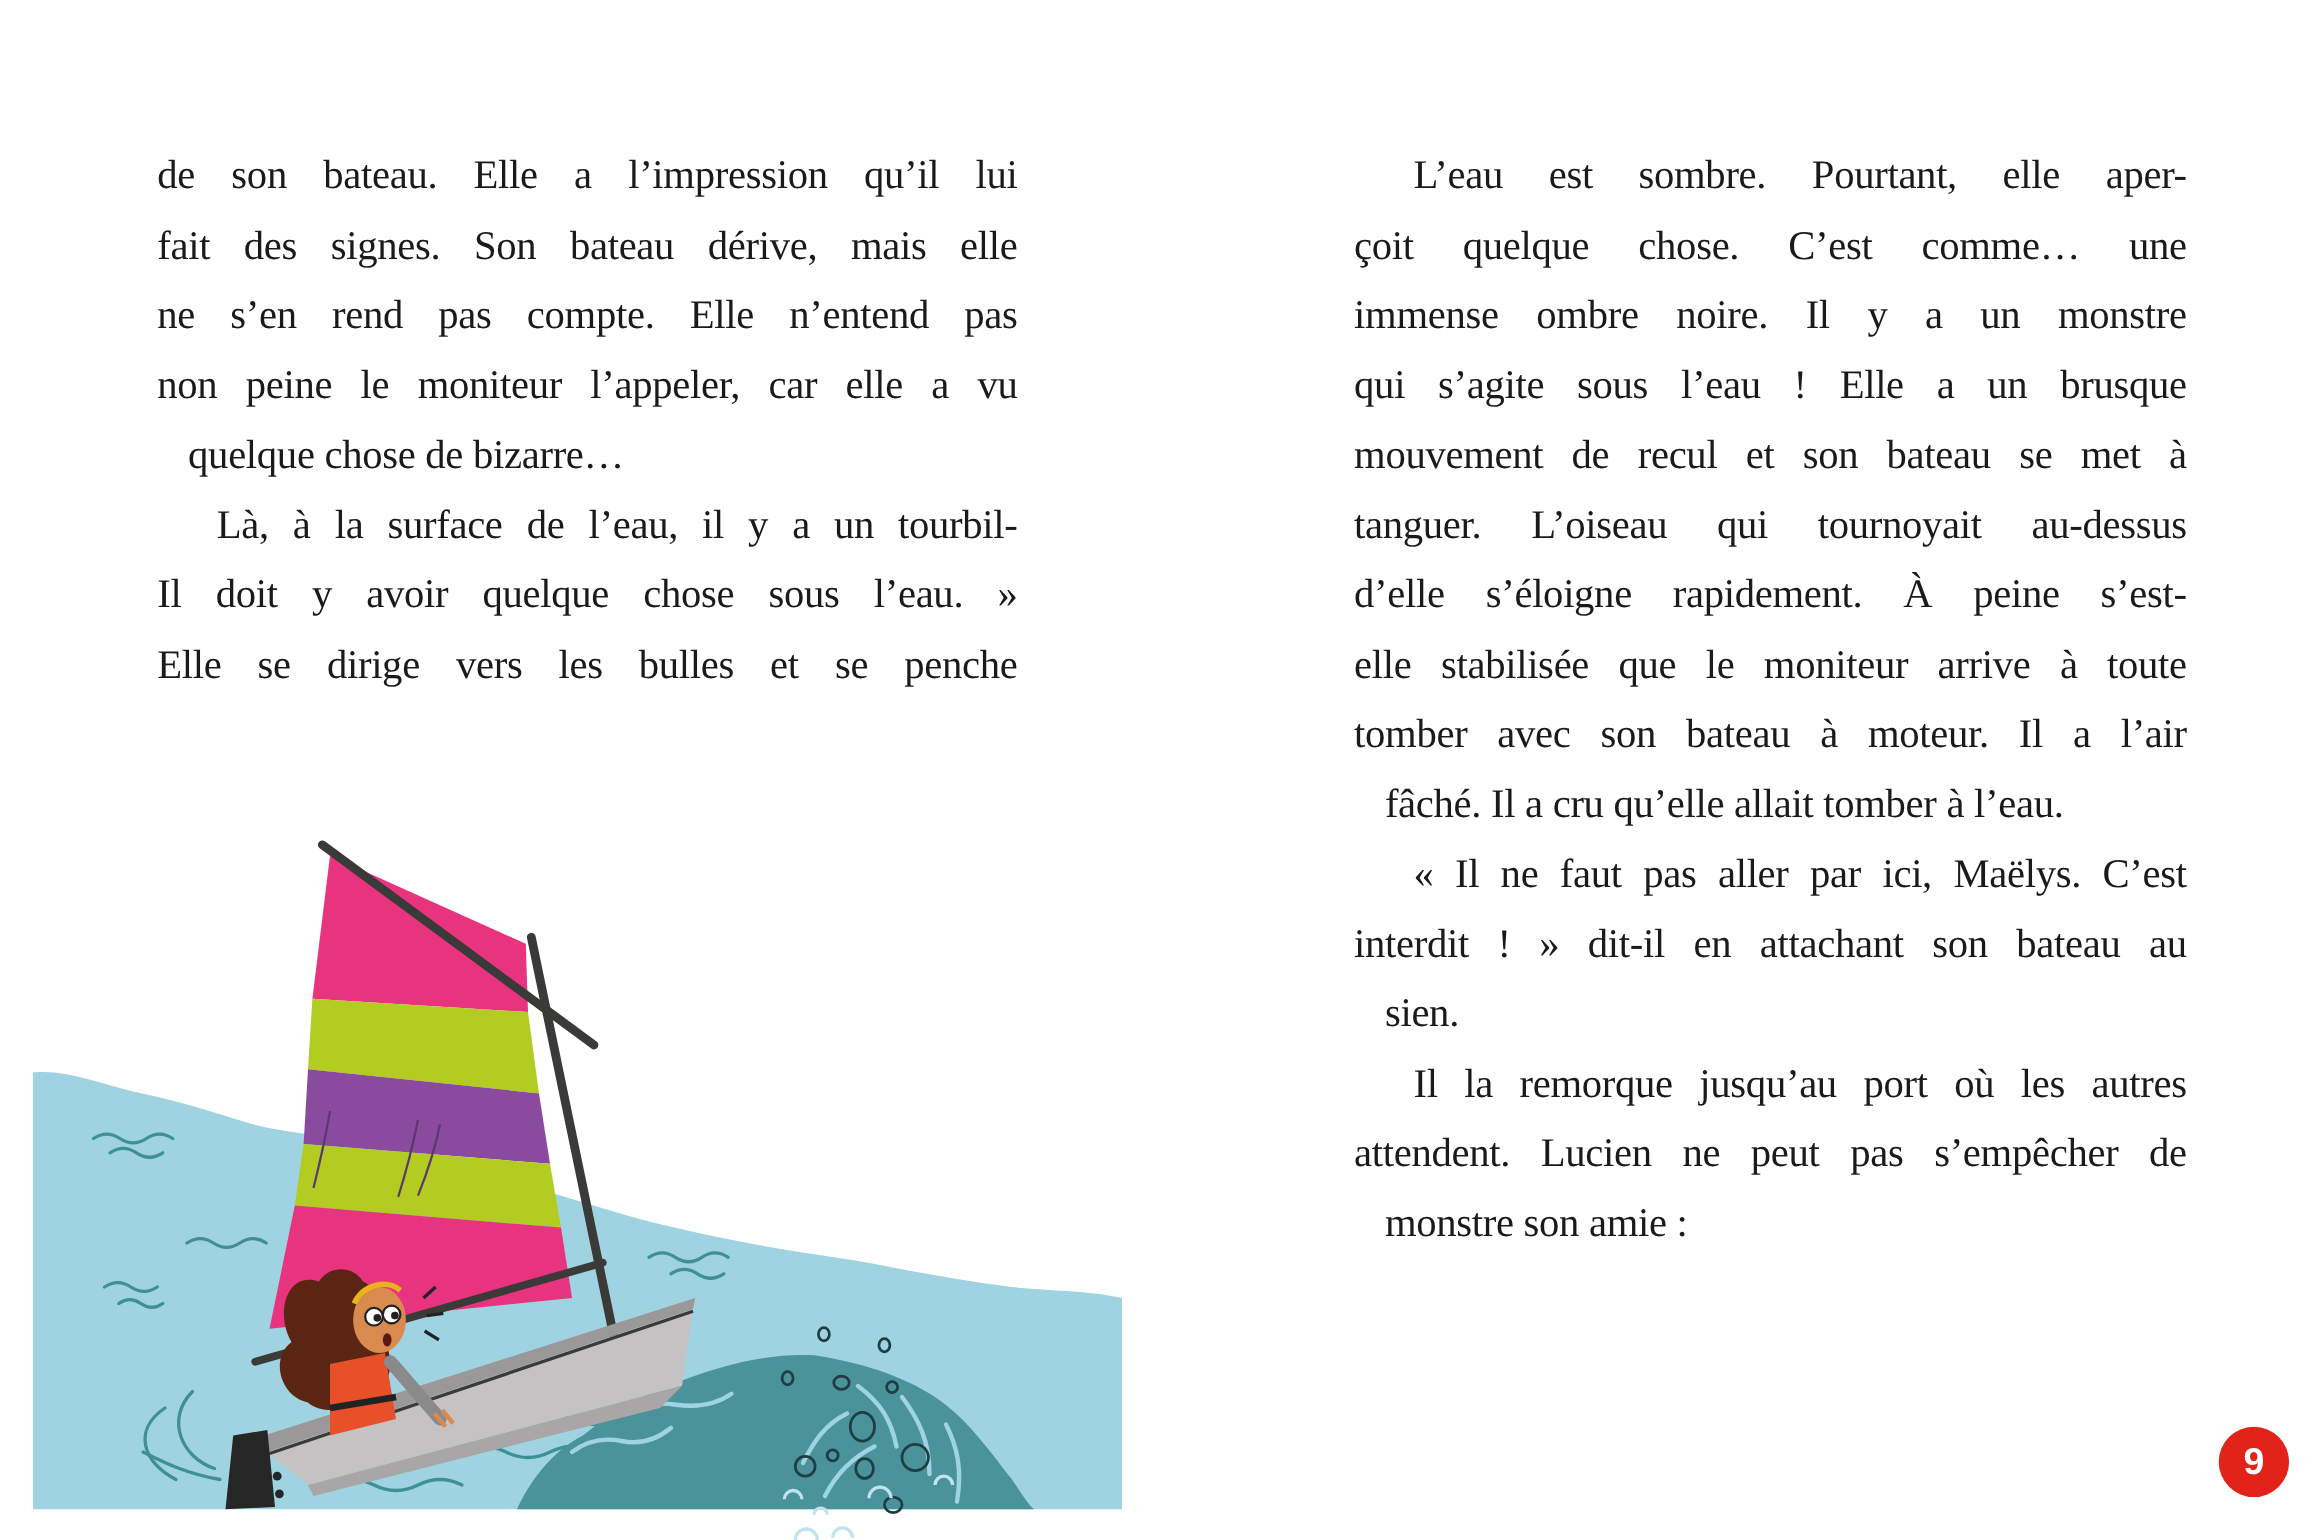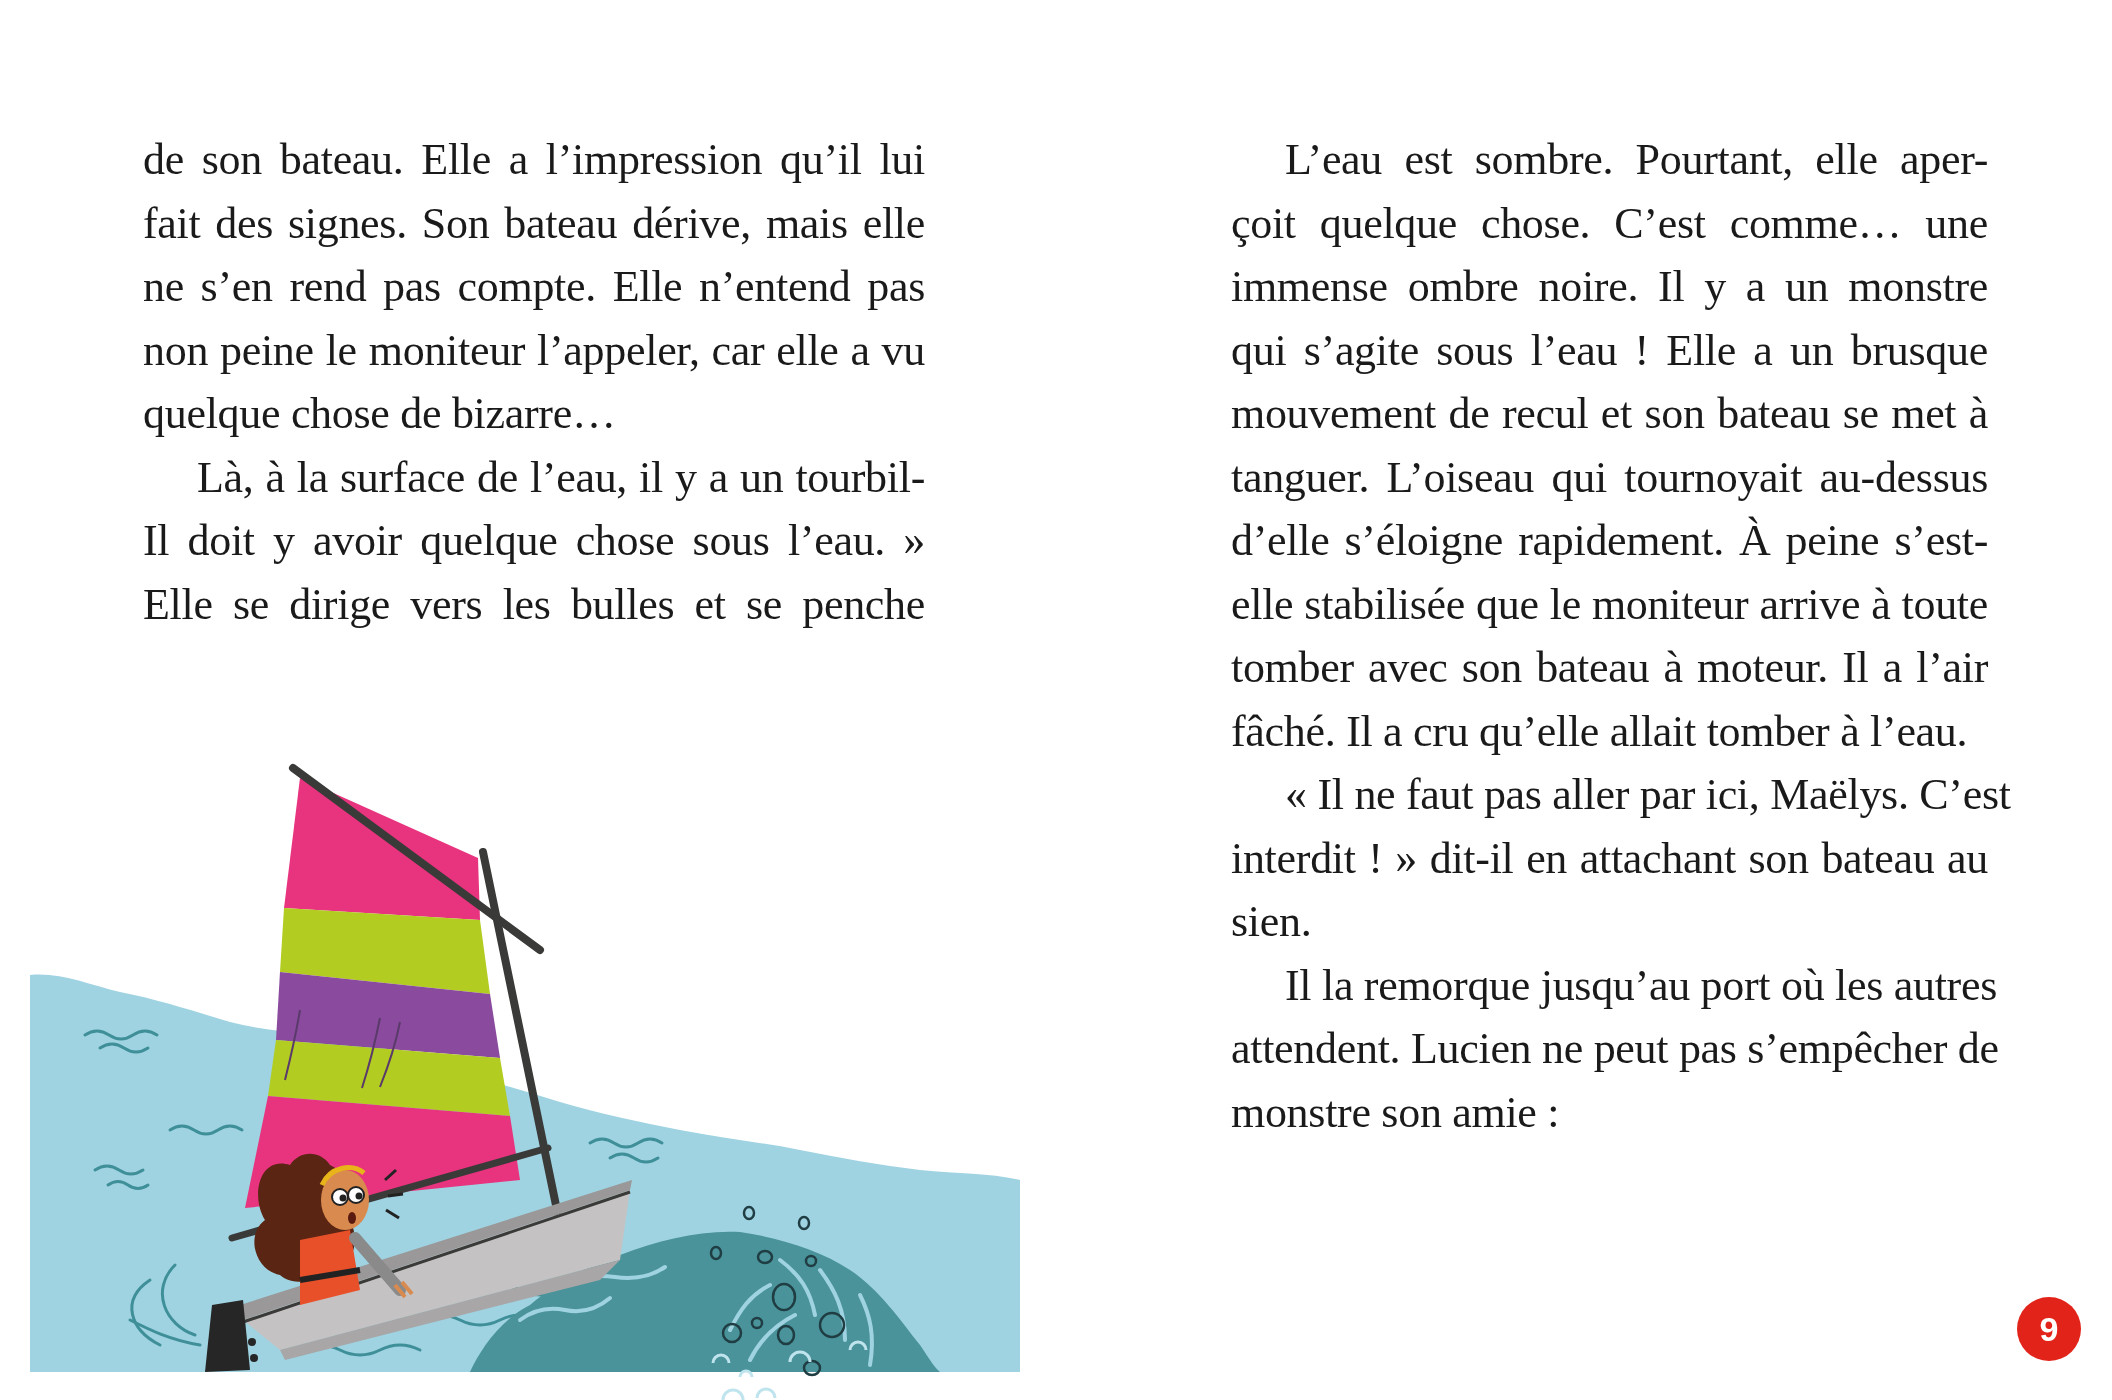--- a/index.html
+++ b/index.html
@@ -4,23 +4,23 @@
 <style>
   html, body { margin:0; padding:0; background:#ffffff; }
   body { width:2112px; height:1400px; position:relative; overflow:hidden;
          font-family:"Liberation Serif","DejaVu Serif",serif; color:#1a1a1a; }
   .page { position:absolute; top:0; height:1400px; }
   .page-left { left:0; width:1056px; }
   .page-right { left:1076px; width:1056px; }
   .column { position:absolute; top:128px; }
   .col-left { left:143px; width:782px; }
   .col-right { left:155px; width:757px; }
-  .line { font-size:44px; line-height:63.5px; height:63.5px; white-space:nowrap;
+  .line { font-size:37px; line-height:63.5px; height:63.5px; white-space:nowrap;
           text-align:justify; text-align-last:justify; letter-spacing:-0.3px; }
-  .line.last { text-align-last:left; }
+  .line.last { text-align-last:left;margin-left:28px; }
   .line.indent { padding-left:54px; }
   .illustration { position:absolute; left:0; top:760px; width:1056px; height:640px; }
   .page-badge { position:absolute; left:2017px; top:1297px; width:64px; height:64px;
                 border-radius:50%; display:flex; align-items:center; justify-content:center;
                 font-family:"Liberation Sans","DejaVu Sans",sans-serif; font-size:34px;
                 font-weight:bold; color:#ffffff; }
 </style>
 </head>
 <body>
 

